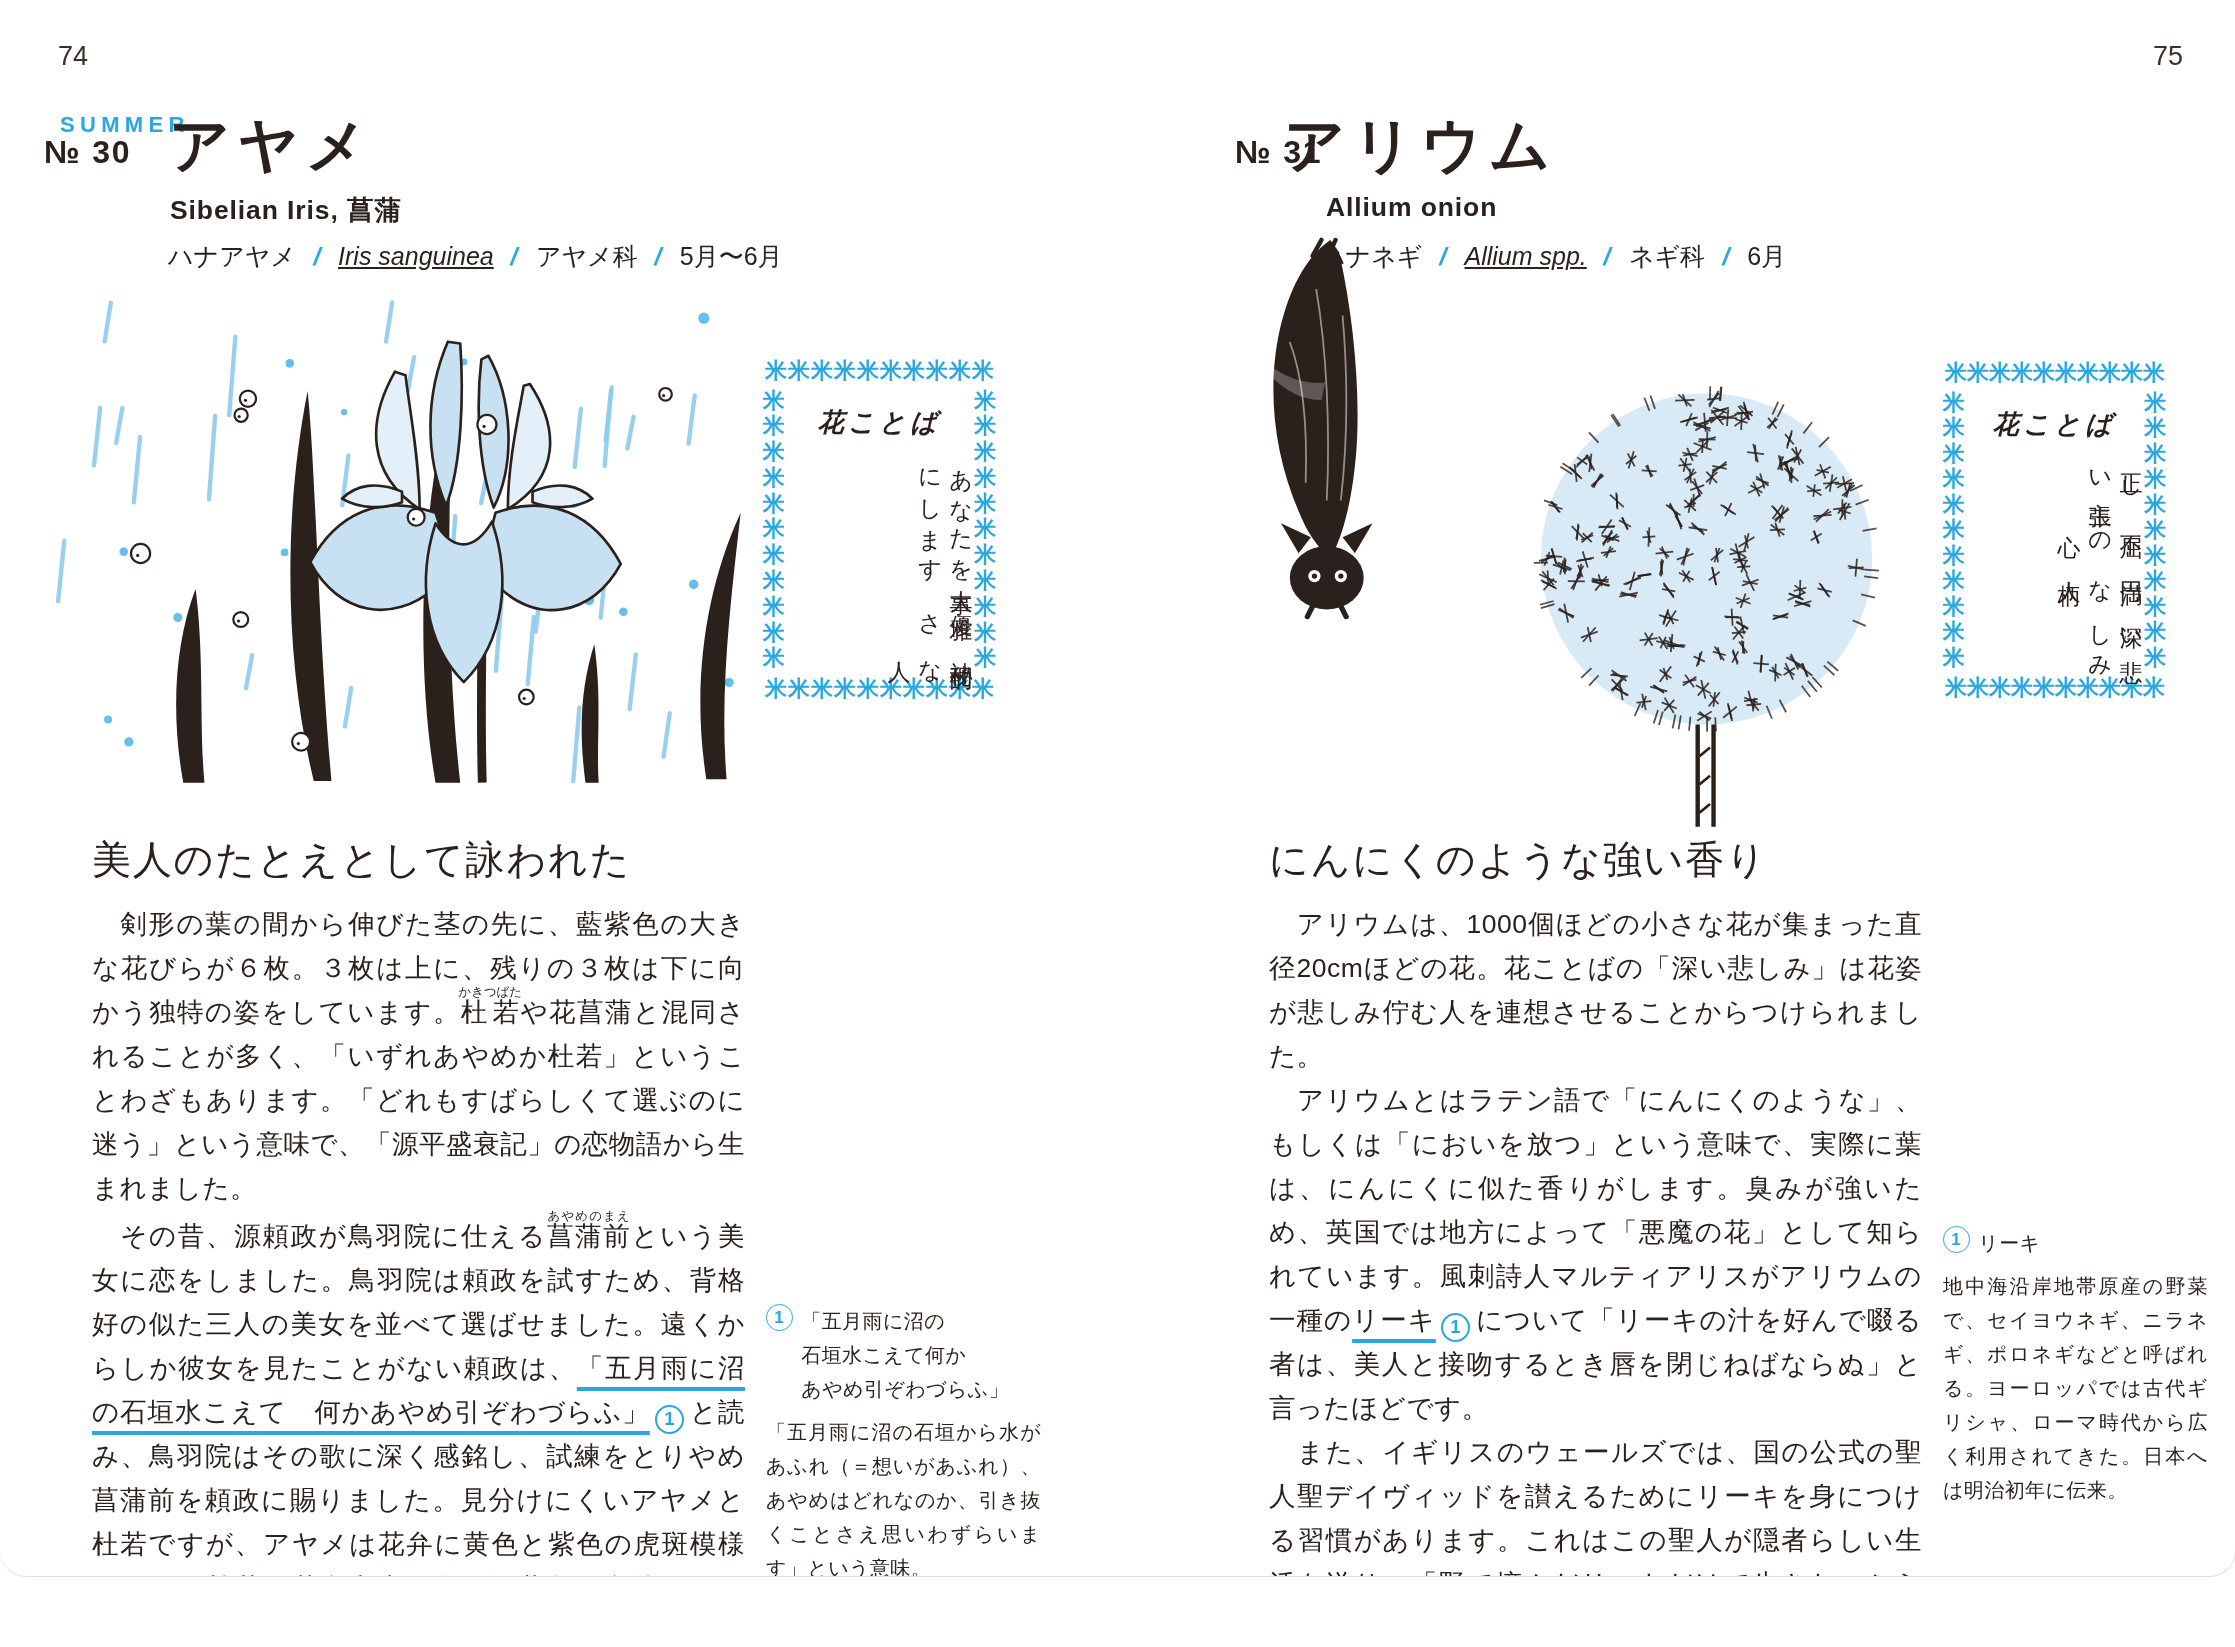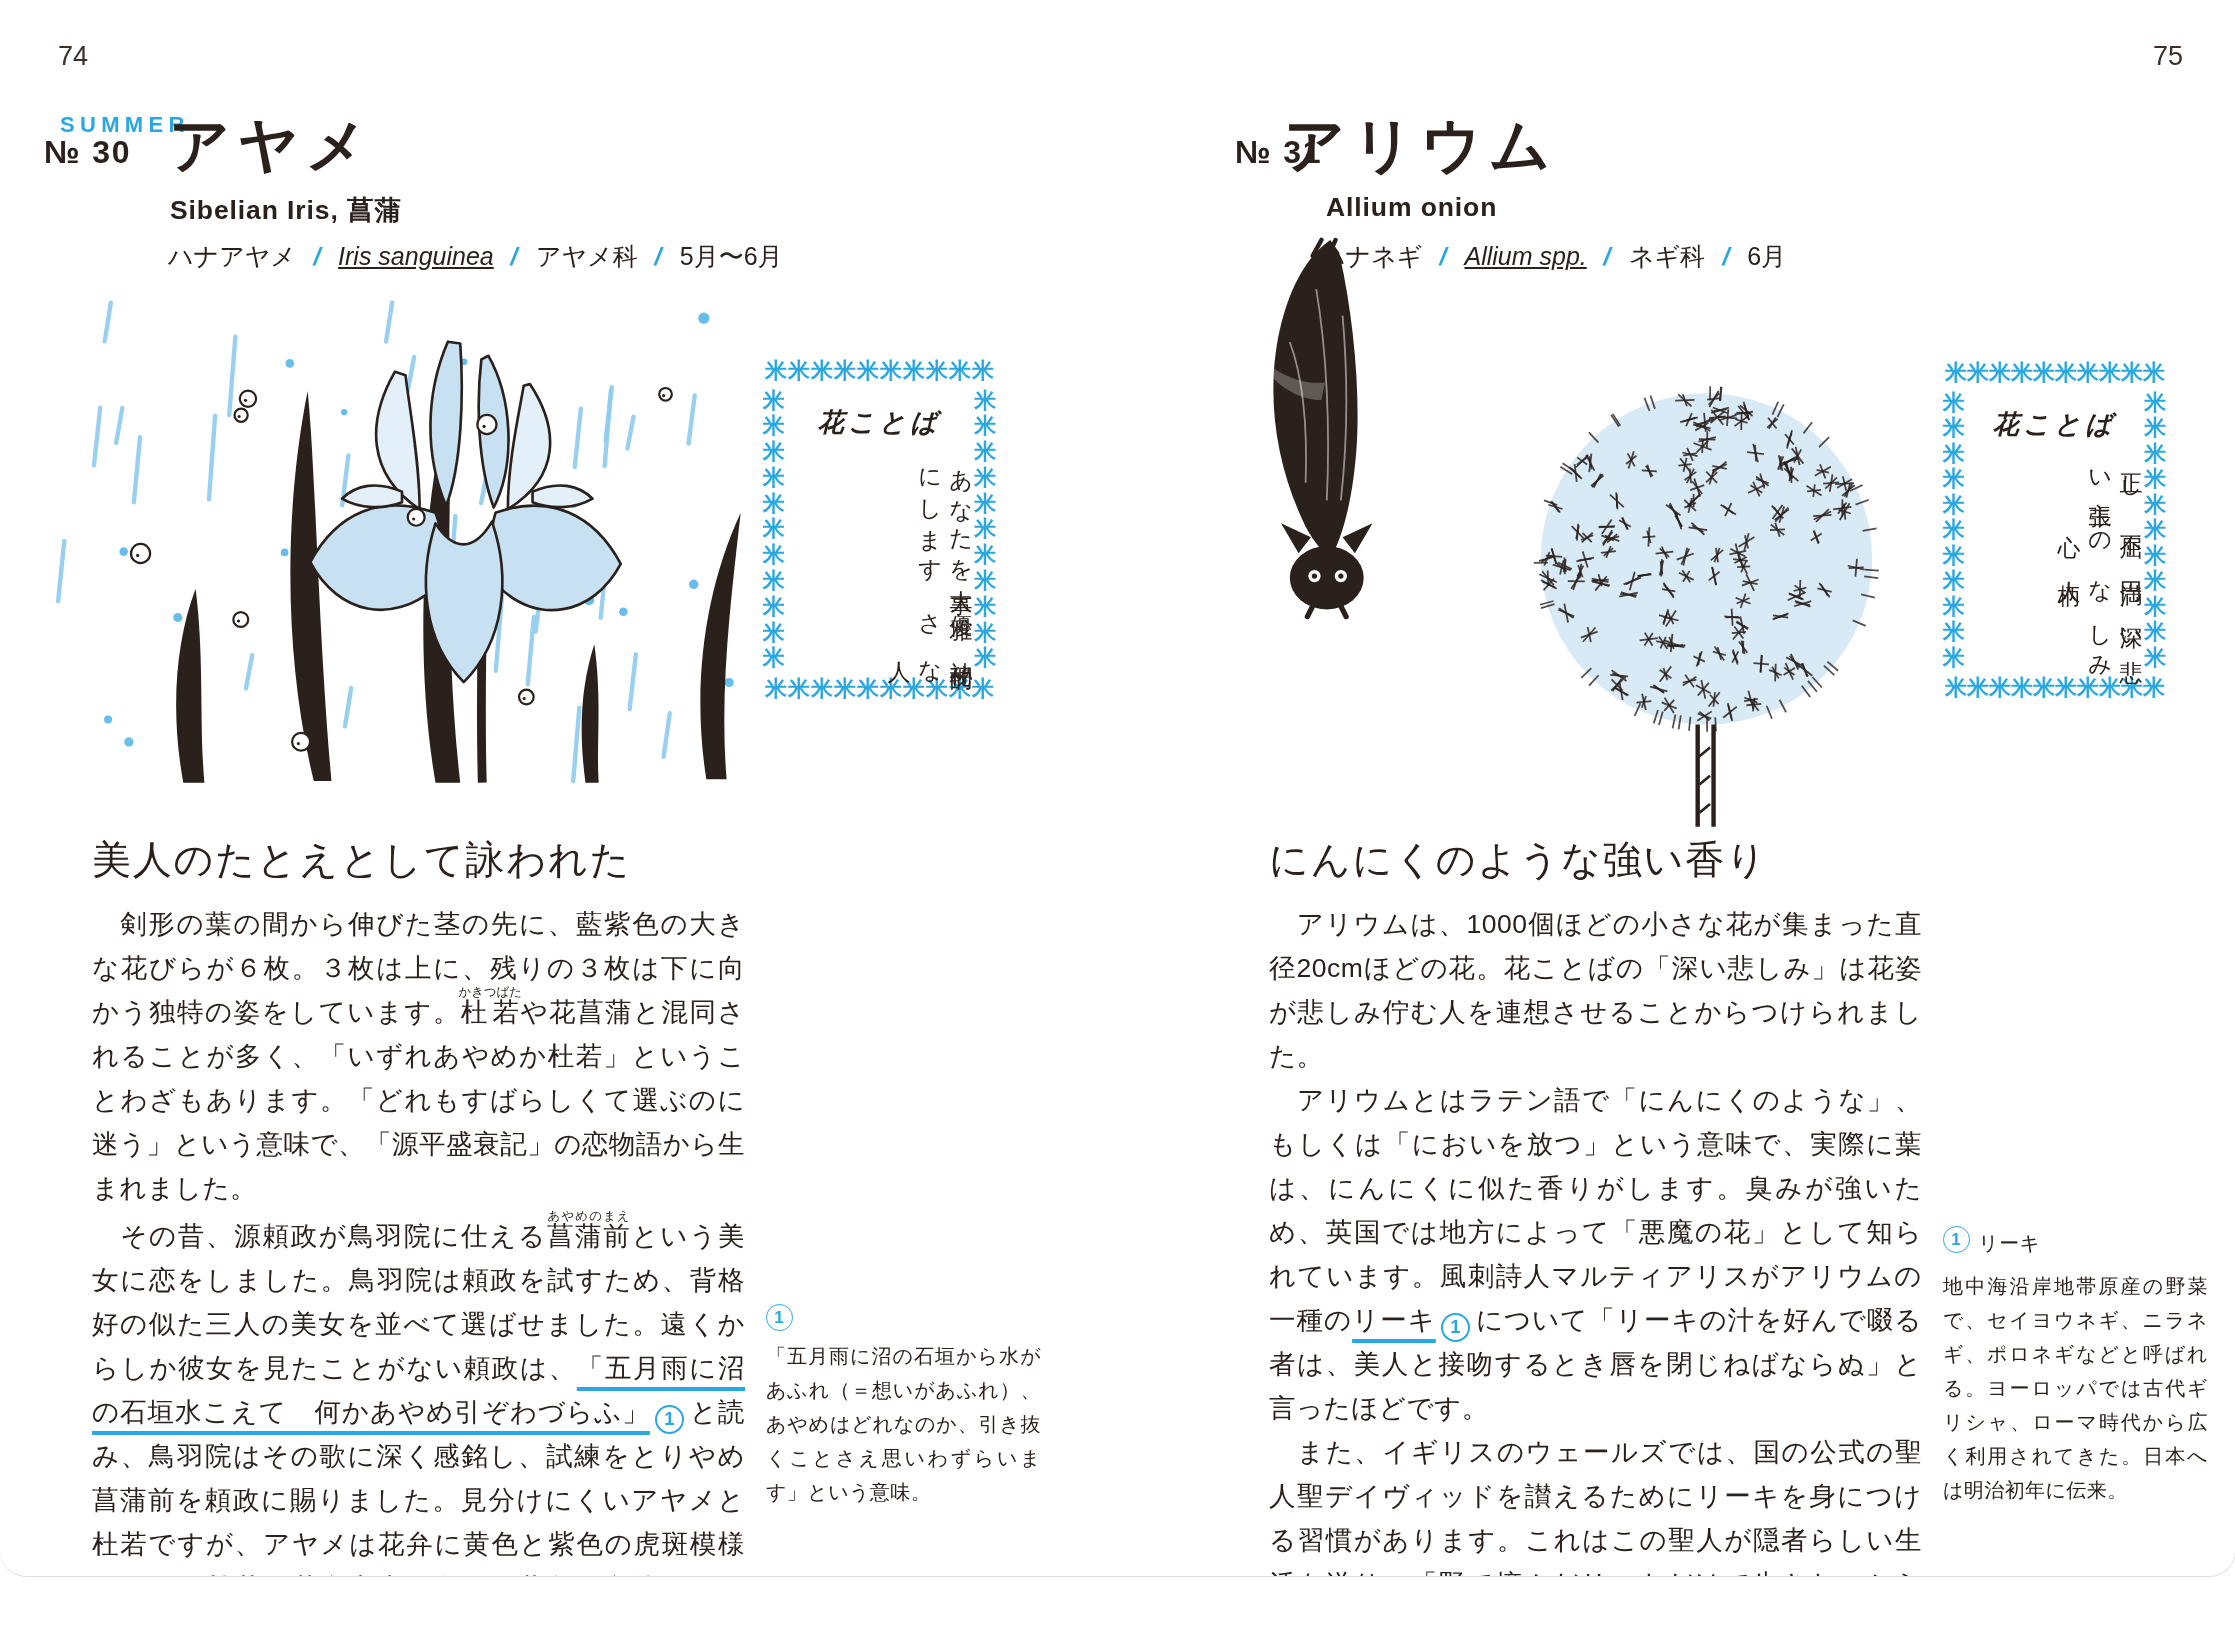--- a/index.html
+++ b/index.html
@@ -242,20 +242,23 @@
 
   <div class="abs section-heading" style="left:92px;top:833px;">美人のたとえとして詠われた</div>
   <div class="abs body-text" style="left:92px;top:902px;width:653px;">
       <p><span>　剣形の葉の間から伸びた茎の先に、藍紫色の大きな花びらが６枚。３枚は上に、残りの３枚は下に向かう独特の姿をしています。</span><ruby><span>杜若</span><rt>かきつばた</rt></ruby><span>や花菖蒲と混同されることが多く、「いずれあやめか杜若」ということわざもあります。「どれもすばらしくて選ぶのに迷う」という意味で、「源平盛衰記」の恋物語から生まれました。</span></p>
       <p><span>　その昔、源頼政が鳥羽院に仕える</span><ruby><span>菖蒲前</span><rt>あやめのまえ</rt></ruby><span>という美女に恋をしました。鳥羽院は頼政を試すため、背格好の似た三人の美女を並べて選ばせました。遠くからしか彼女を見たことがない頼政は、</span><span class="ul">「五月雨に沼の石垣水こえて　何かあやめ引ぞわづらふ」</span><span class="circ">1</span><span>と読み、鳥羽院はその歌に深く感銘し、試練をとりやめ菖蒲前を頼政に賜りました。見分けにくいアヤメと杜若ですが、アヤメは花弁に黄色と紫色の虎斑模様があり、杜若は花弁中央に白〜淡黄色の斑紋があります。</span></p>
     </div>
 
   <div class="abs footnote" style="left:766px;top:1304px;width:275px;">
     <div class="fn-lead">
         <span class="circ">1</span>
+        <span class="fn-lead-text">「五月雨に沼の
+石垣水こえて何か
+あやめ引ぞわづらふ」</span>
       </div>
     <div class="fn-body">「五月雨に沼の石垣から水があふれ（＝想いがあふれ）、あやめはどれなのか、引き抜くことさえ思いわずらいます」という意味。</div>
   </div>
 
   <div class="abs pagenum" style="left:2153px;top:41px;">75</div>
   <div class="abs no-label" style="left:1235px;top:134px;">№ 31</div>
   <div class="abs flower-title" style="left:1284px;top:106px;">アリウム</div>
   <div class="abs subtitle" style="left:1326px;top:192px;">Allium onion</div>
   <div class="abs meta" style="left:1320px;top:240px;">
       <span class="item">ハナネギ</span>

